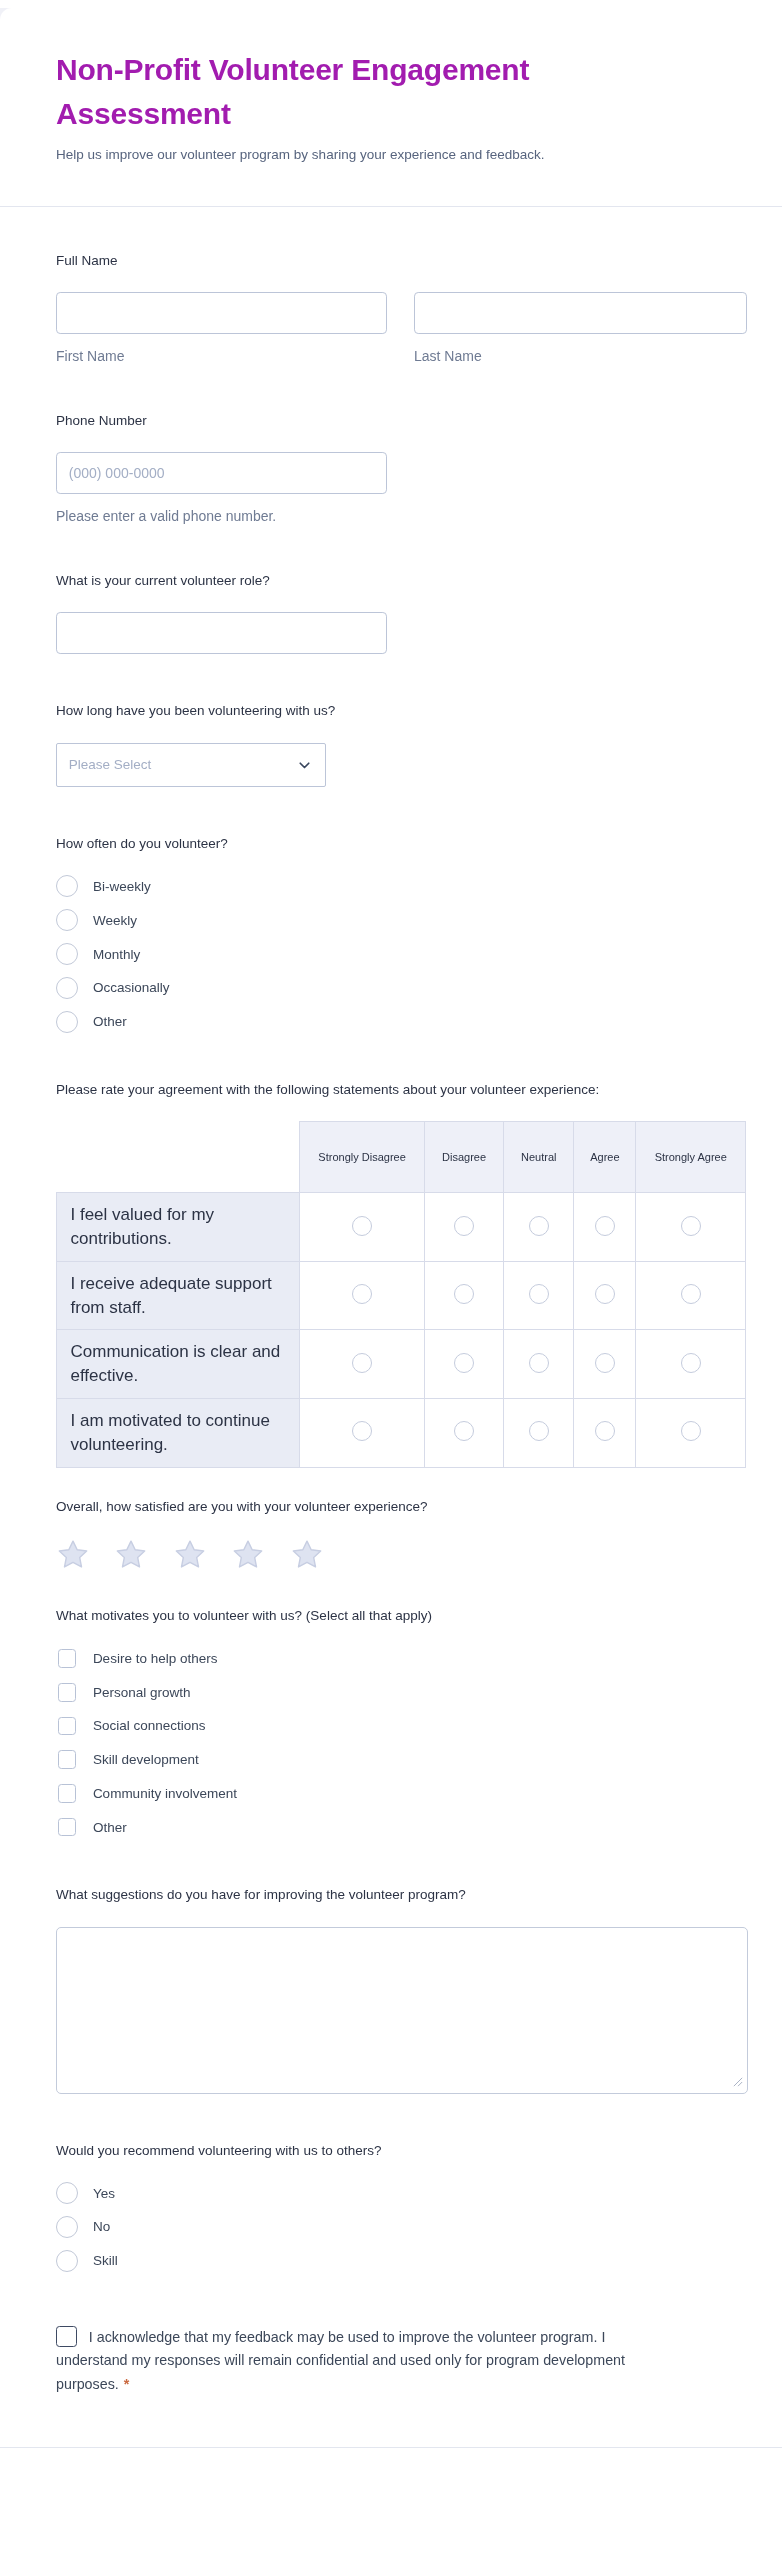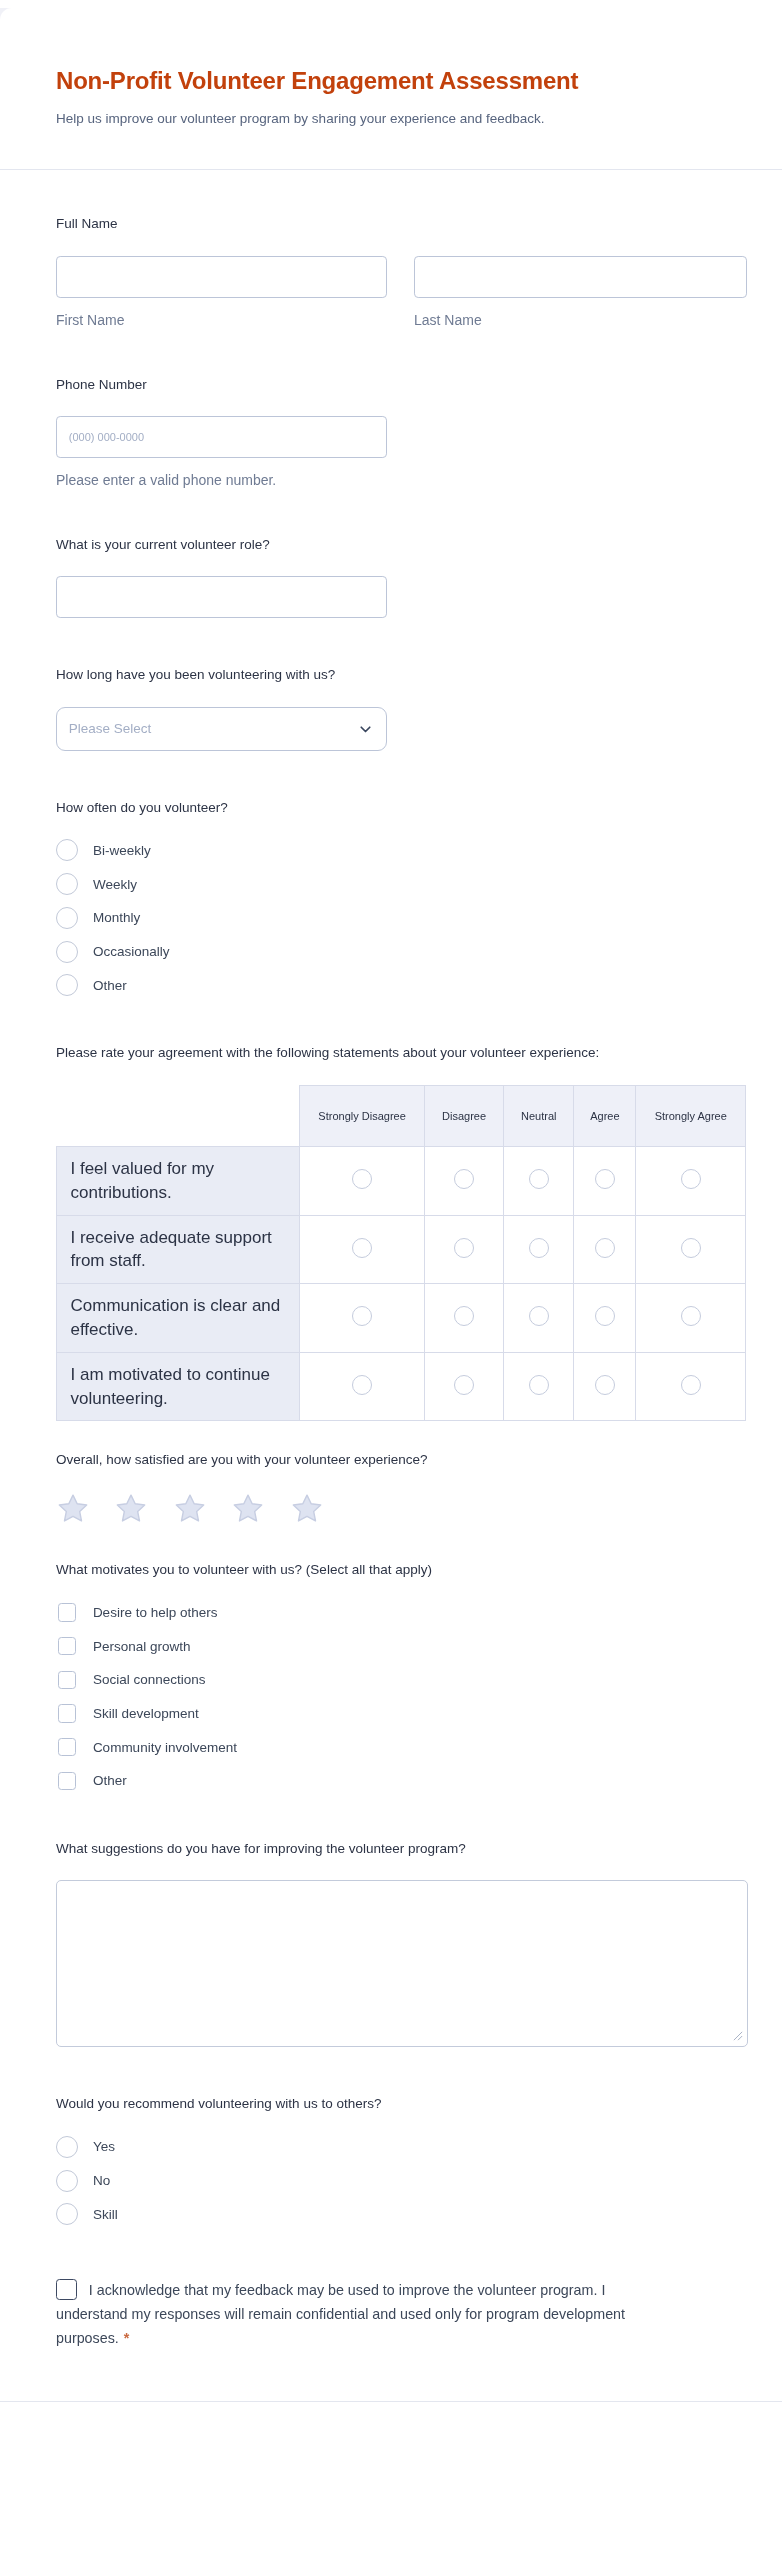--- a/index.html
+++ b/index.html
@@ -14,47 +14,47 @@
     position:relative;
     background:#ffffff;
     border-top-left-radius:11.8px;
     margin:8.4px 0 0 0;
     min-height:2568px;
     overflow:hidden;
   }
   
   .form-header { padding:40px 56px 40px 56px; }
   .form-title {
-    font-size:24px; line-height:1.45; font-weight:700; color:#c2410c;
-    max-width:623px; letter-spacing:-0.2px;margin-top:16px;
+    font-size:30px; line-height:1.45; font-weight:700; color:#a21caf;
+    max-width:623px; letter-spacing:-0.2px;
   }
   .form-subtitle { margin-top:10px; font-size:13.5px; line-height:1.5; color:#57647e; }
   .divider { border:none; border-top:0.8px solid #e3e6ef; height:0; width:100%; }
 
   
   .form-body { padding:44px 35px 8.4px 56px; }
   .q-block { margin-bottom:47px; }
   .q-label { font-size:13.5px; font-weight:500; color:#2c3345; line-height:1.45; max-width:639px; margin-bottom:22px; }
   .sublabel { font-size:14px; color:#6f7b93; margin-top:13.5px; }
 
   .text-input {
     display:block; width:331px; height:42px;
     border:0.8px solid #bcc5d8; border-radius:4.2px; background:#fff;
-    font-family:inherit; font-size:11px; color:#2c3345; padding:0 11.8px; outline:none;
+    font-family:inherit; font-size:14px; color:#2c3345; padding:0 11.8px; outline:none;
   }
   .text-input::placeholder { color:#a3aec5; opacity:1; }
   .name-row { display:flex; gap:27px; }
   .name-col { width:331px; }
   .name-col:last-child { width:333px; }
   .name-col .text-input { width:100%; }
 
   
   .select-box {
-    position:relative; width:331px; height:44px;
-    border:0.8px solid #bcc5d8; border-radius:9px; background:#fff;
+    position:relative; width:270px; height:44px;
+    border:0.8px solid #bcc5d8; border-radius:2px; background:#fff;
     display:flex; align-items:center; padding:0 37px 0 11.8px; cursor:pointer;
   }
   .select-placeholder { font-size:13.5px; color:#a3aec5; }
   .select-chevron { position:absolute; right:11.8px; top:50%; transform:translateY(-50%); width:17px; height:17px; }
 
   
   .opt-row { display:flex; align-items:center; margin-bottom:11.8px; }
   .opt-row:last-child { margin-bottom:0; }
   .radio-circle {
     flex:0 0 auto; width:22px; height:22px; border-radius:50%;
@@ -72,21 +72,21 @@
   .matrix-table col.c-label { width:35.3%; }
   .matrix-table col.c-sd { width:18.1%; }
   .matrix-table col.c-d  { width:11.5%; }
   .matrix-table col.c-n  { width:10.2%; }
   .matrix-table col.c-a  { width:9.0%; }
   .matrix-table col.c-sa { width:15.9%; }
   .matrix-table th, .matrix-table td { border:0.8px solid #d7dbe9; }
   .matrix-table th.corner-cell { border:none; background:transparent; }
   .matrix-table thead th {
     background:#eef0f8; font-size:11px; font-weight:400; color:#2c3345;
-    text-align:center; padding:11.8px 6.7px; line-height:1.35; height:61px; vertical-align:middle;
+    text-align:center; padding:11.8px 6.7px; line-height:1.35; height:71px; vertical-align:middle;
   }
   .matrix-table td.row-label {
     background:#e9ecf5; font-size:17px; color:#2c3345; line-height:1.4;
     padding:10px 13.5px; text-align:left; vertical-align:middle;
   }
   .matrix-table td.m-cell { background:#fff; text-align:center; vertical-align:middle; height:52px; }
   .m-radio {
     display:inline-block; width:20px; height:20px; border-radius:50%;
     border:0.8px solid #c5ccdd; background:#fff; cursor:pointer;
   }

